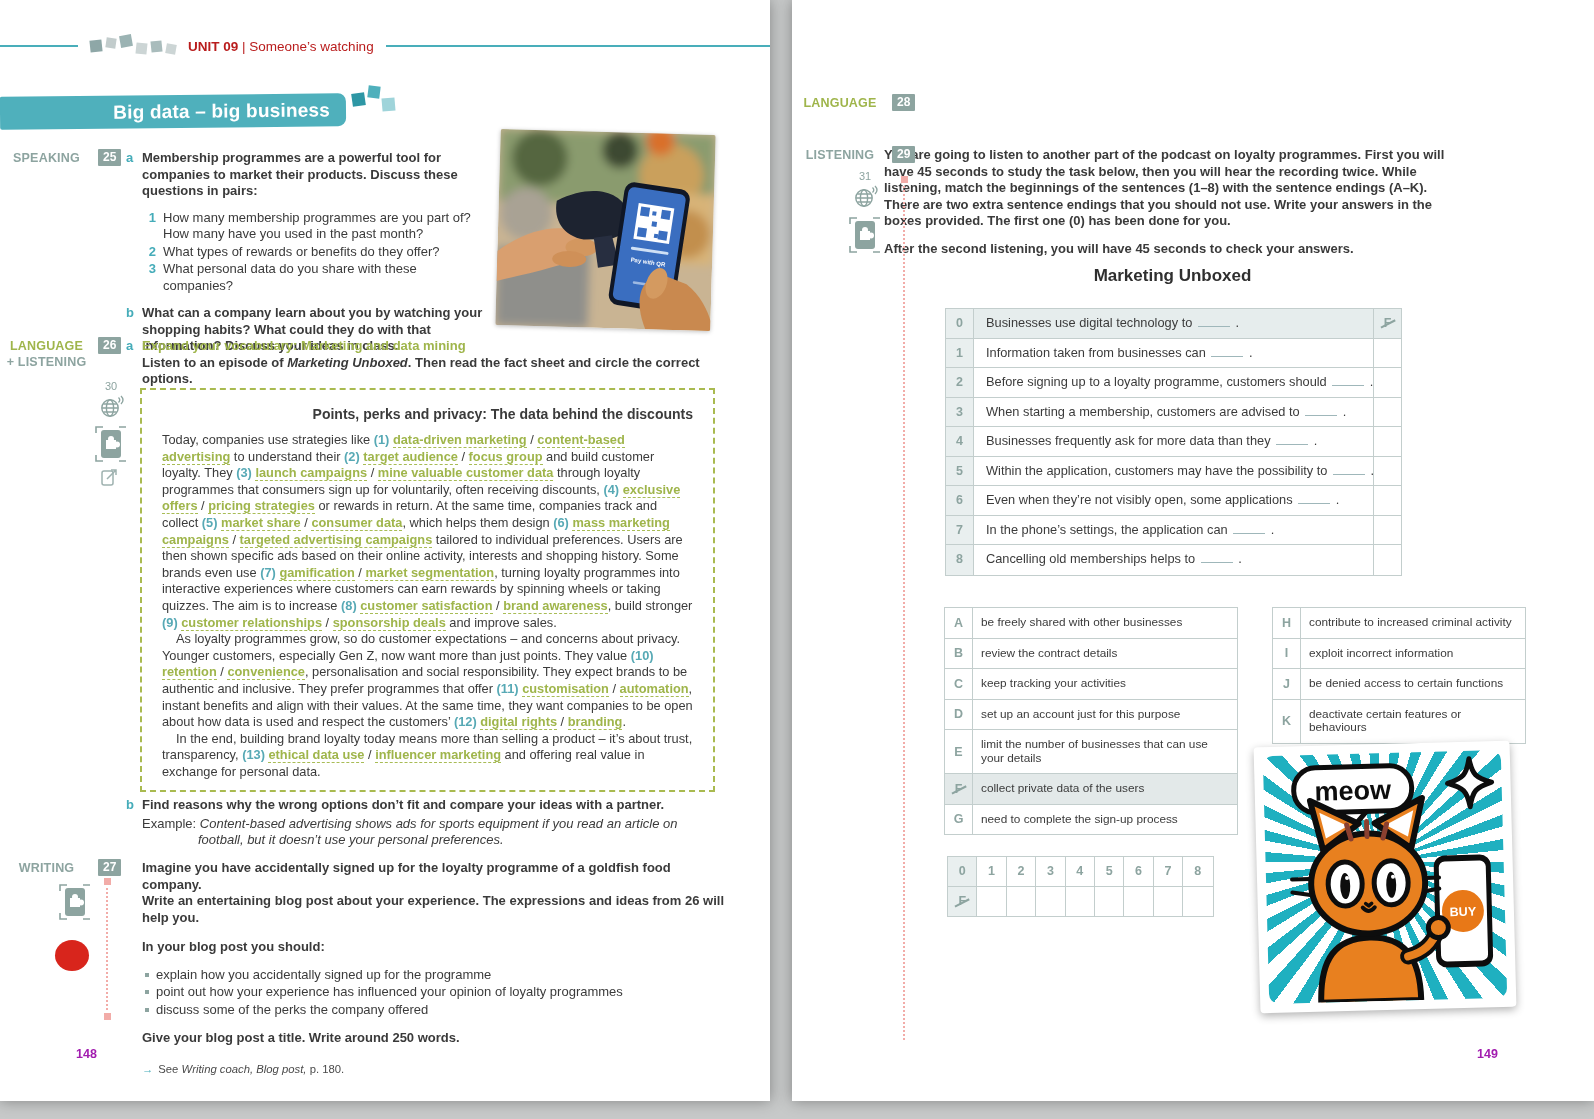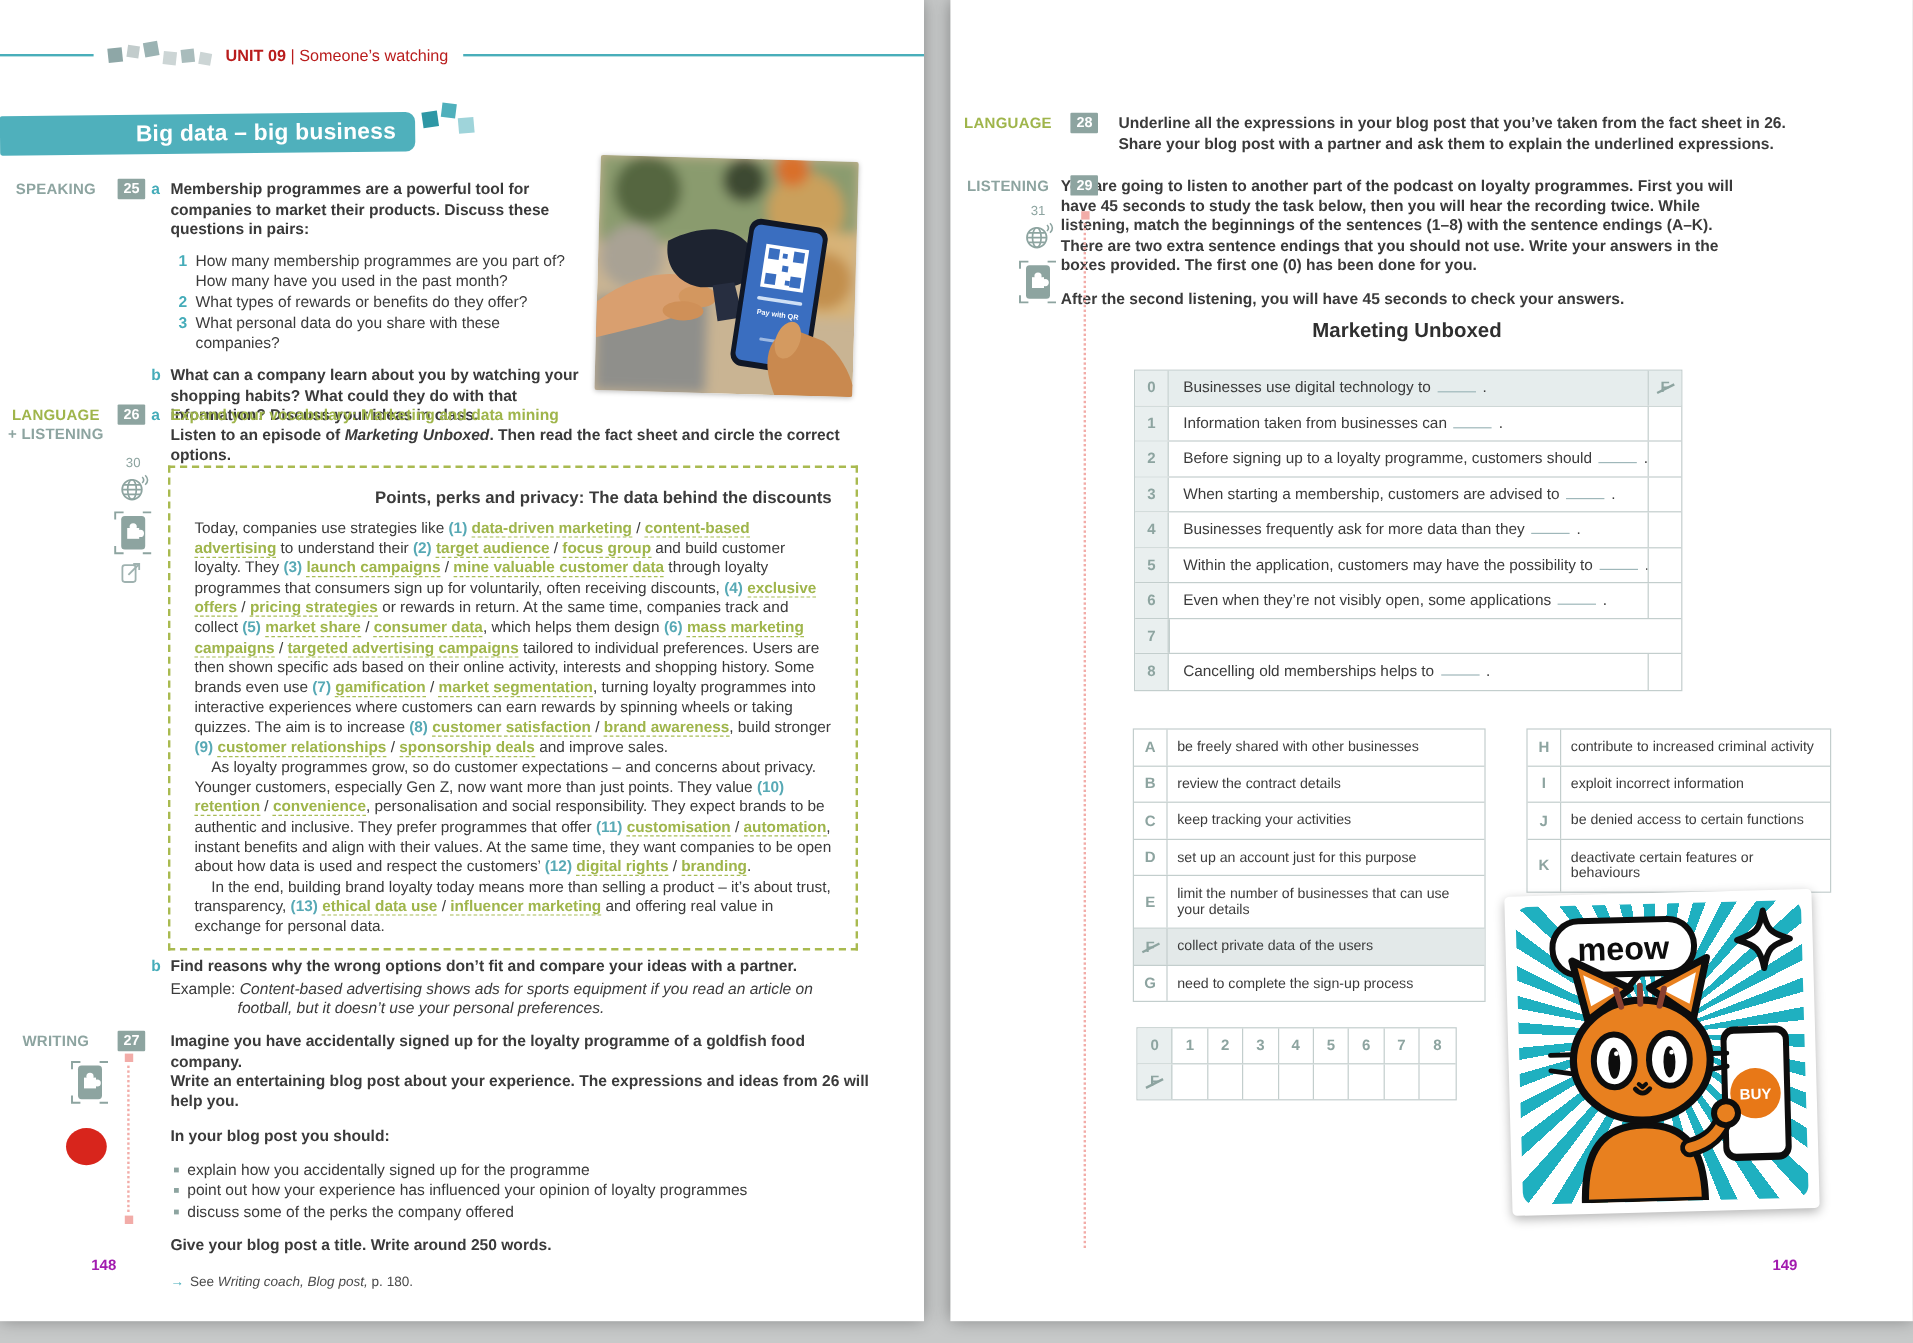--- a/index.html
+++ b/index.html
@@ -319,23 +319,20 @@
   <span class="pink-sq" style="left:104px;top:1013px"></span>
 
   <span class="pageno" style="left:76px">148</span>
 </div>
 
 <div class="page page-right">
 
   <div class="exblock" style="top:95px">
     <span class="lab olive" style="width:96px">LANGUAGE</span>
     <span class="badge" style="left:100px;top:-1px">28</span>
-    <div class="bod" style="margin-left:140px;width:575px">
-      <div class="bold">Underline all the expressions in your blog post that you’ve taken from the fact sheet in 26. Share your blog post with a partner and ask them to explain the underlined expressions.</div>
-    </div>
   </div>
 
   <div class="exblock" style="top:147px">
     <span class="lab sage" style="width:96px">LISTENING</span>
     <span class="badge" style="left:100px;top:-1px">29</span>
     <div class="bod" style="margin-left:92px;width:578px">
       <div class="bold">You are going to listen to another part of the podcast on loyalty programmes. First you will have 45 seconds to study the task below, then you will hear the recording twice. While listening, match the beginnings of the sentences (1–8) with the sentence endings (A–K). There are two extra sentence endings that you should not use. Write your answers in the boxes provided. The first one (0) has been done for you.</div>
       <div class="bold" style="margin-top:11px">After the second listening, you will have 45 seconds to check your answers.</div>
     </div>
   </div>
@@ -396,20 +393,21 @@
         <div class="stext"><span>Within the application, customers may have the possibility to </span><span class="blank"></span><span> .</span></div>
         <div class="sans"></div>
       </div>
       <div class="srow">
         <div class="snum">6</div>
         <div class="stext"><span>Even when they’re not visibly open, some applications </span><span class="blank"></span><span> .</span></div>
         <div class="sans"></div>
       </div>
       <div class="srow">
         <div class="snum">7</div>
+        <div class="stext"><span>In the phone’s settings, the application can </span><span class="blank"></span><span> .</span></div>
         <div class="sans"></div>
       </div>
       <div class="srow">
         <div class="snum">8</div>
         <div class="stext"><span>Cancelling old memberships helps to </span><span class="blank"></span><span> .</span></div>
         <div class="sans"></div>
       </div>
     </div>
 
   <div class="etable" style="left:152px;top:607px;width:292px">

